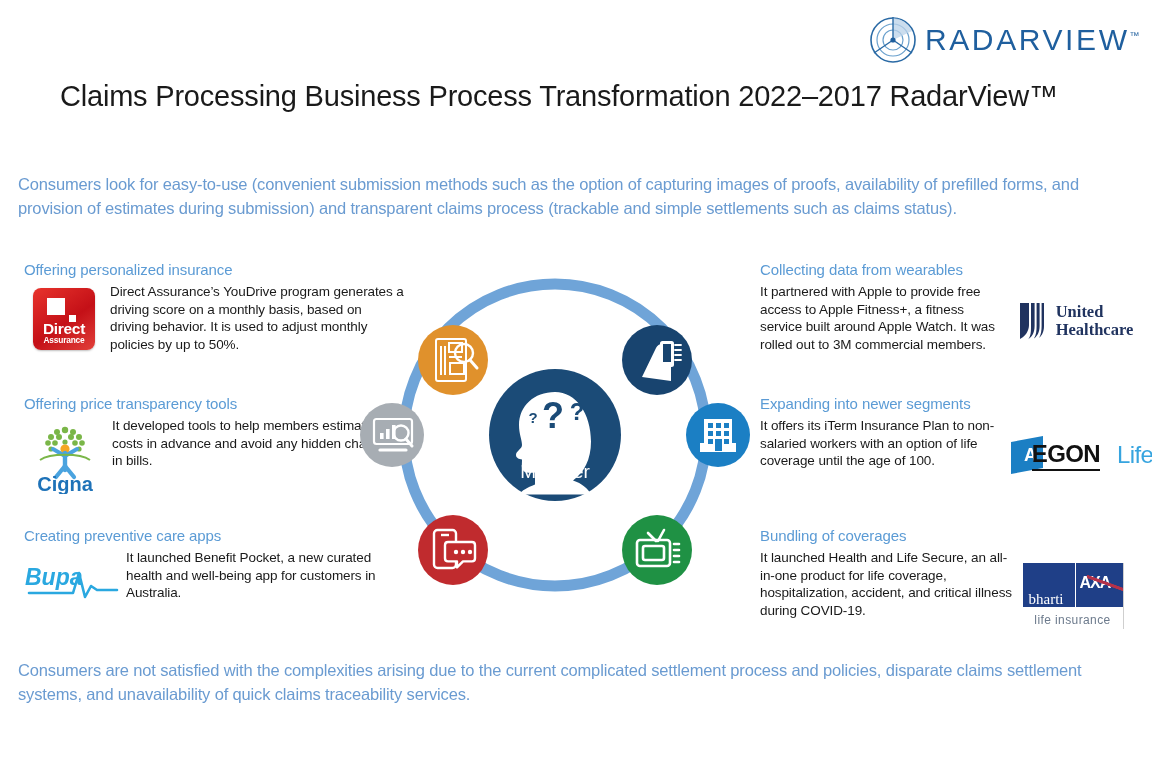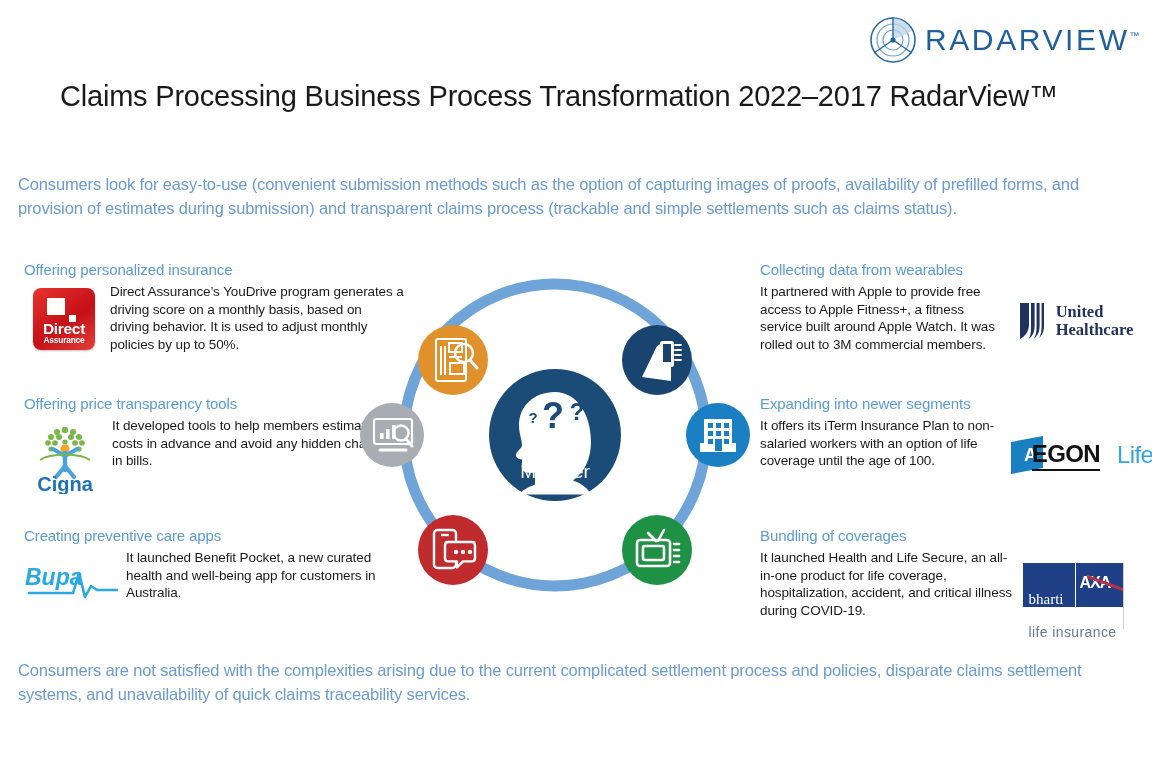--- a/index.html
+++ b/index.html
@@ -196,22 +196,22 @@
   .logo-bharti .bh-axa {
     position: absolute; left: 57px; top: 11px; color: #fff;
     font-size: 16px; font-weight: 700; letter-spacing: -1px;
   }
   .logo-bharti .bh-slash {
     position: absolute; right: -4px; top: -4px;
     width: 40px; height: 52px;
     background: linear-gradient(200deg, transparent 45%, #b4324a 46%, #b4324a 50%, transparent 51%);
   }
   .logo-bharti .bh-bot {
-    text-align: center; color: #6c7a8c; font-size: 14px;
-    letter-spacing: .4px; padding-top: 17px;
+    text-align: center; color: #6c7a8c; font-size: 12px;
+    letter-spacing: .4px; padding-top: 6px;
   }
 
   .logo-cigna { width: 78px; height: 76px; }
   .logo-bupa  { width: 96px; height: 46px; }
 </style>
 </head>
 <body>
 
 <div id="page">
 

